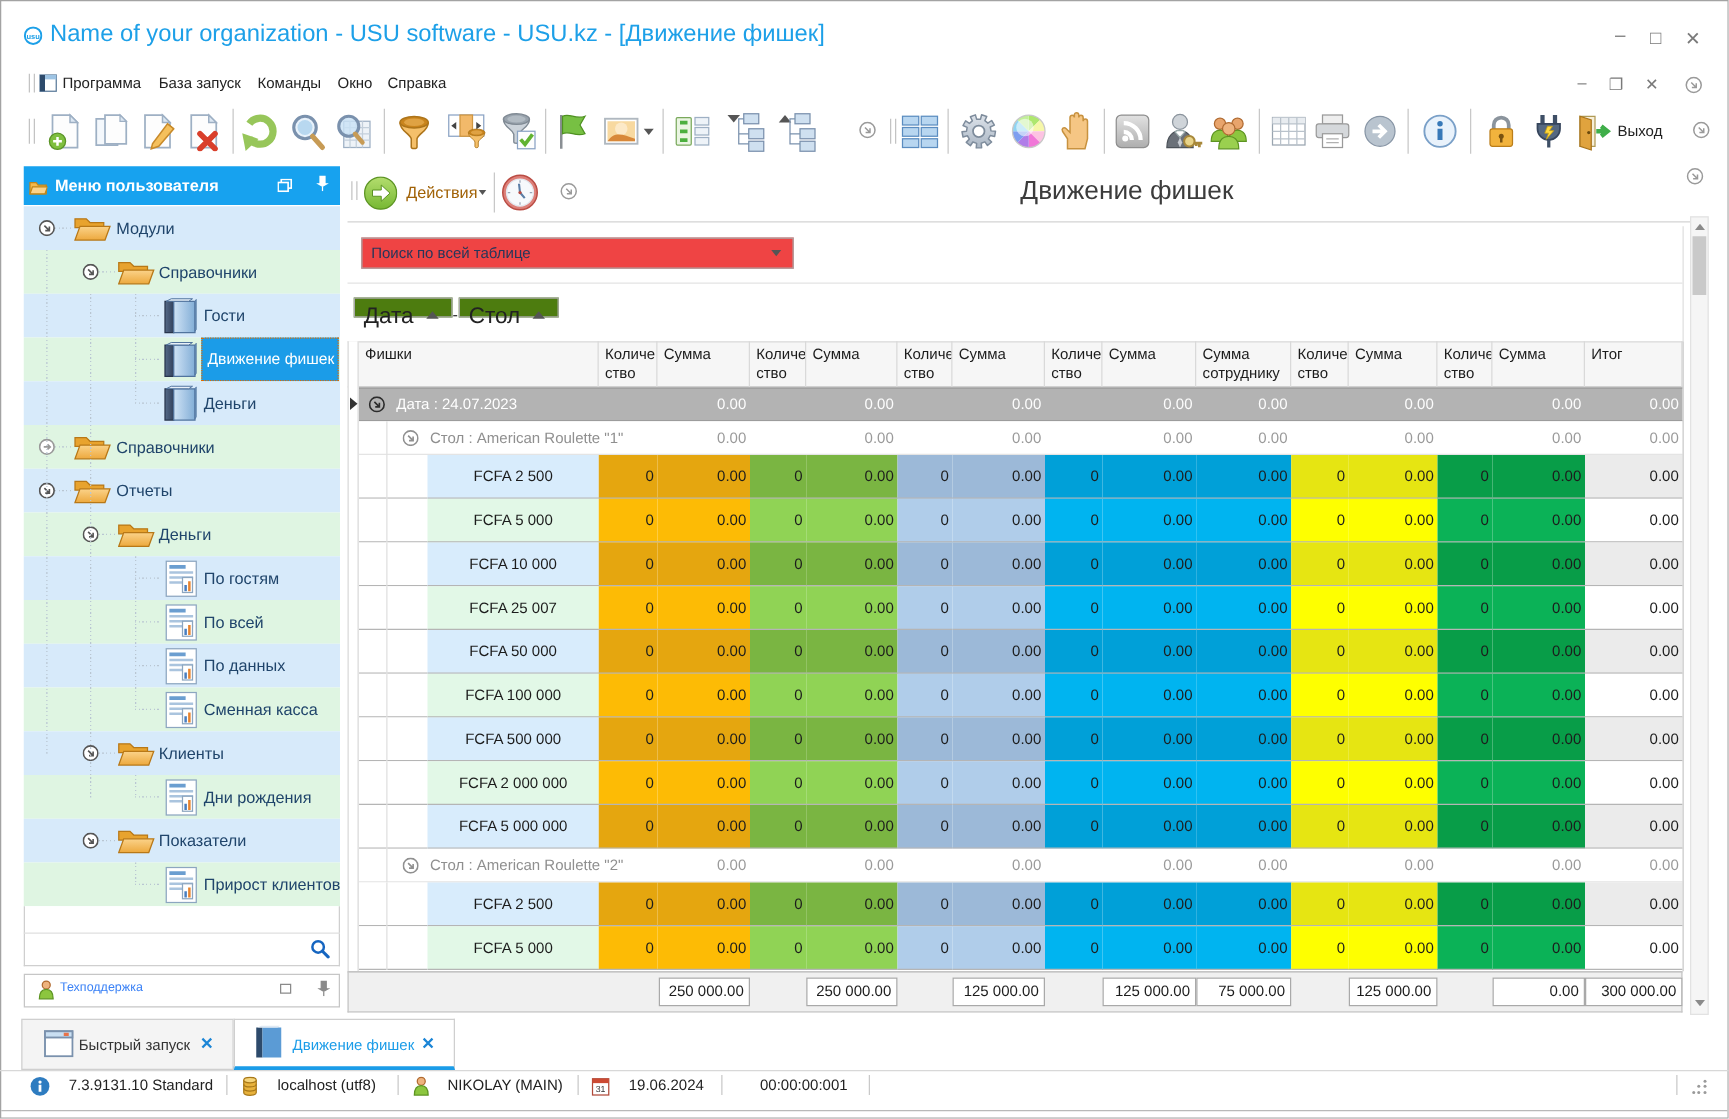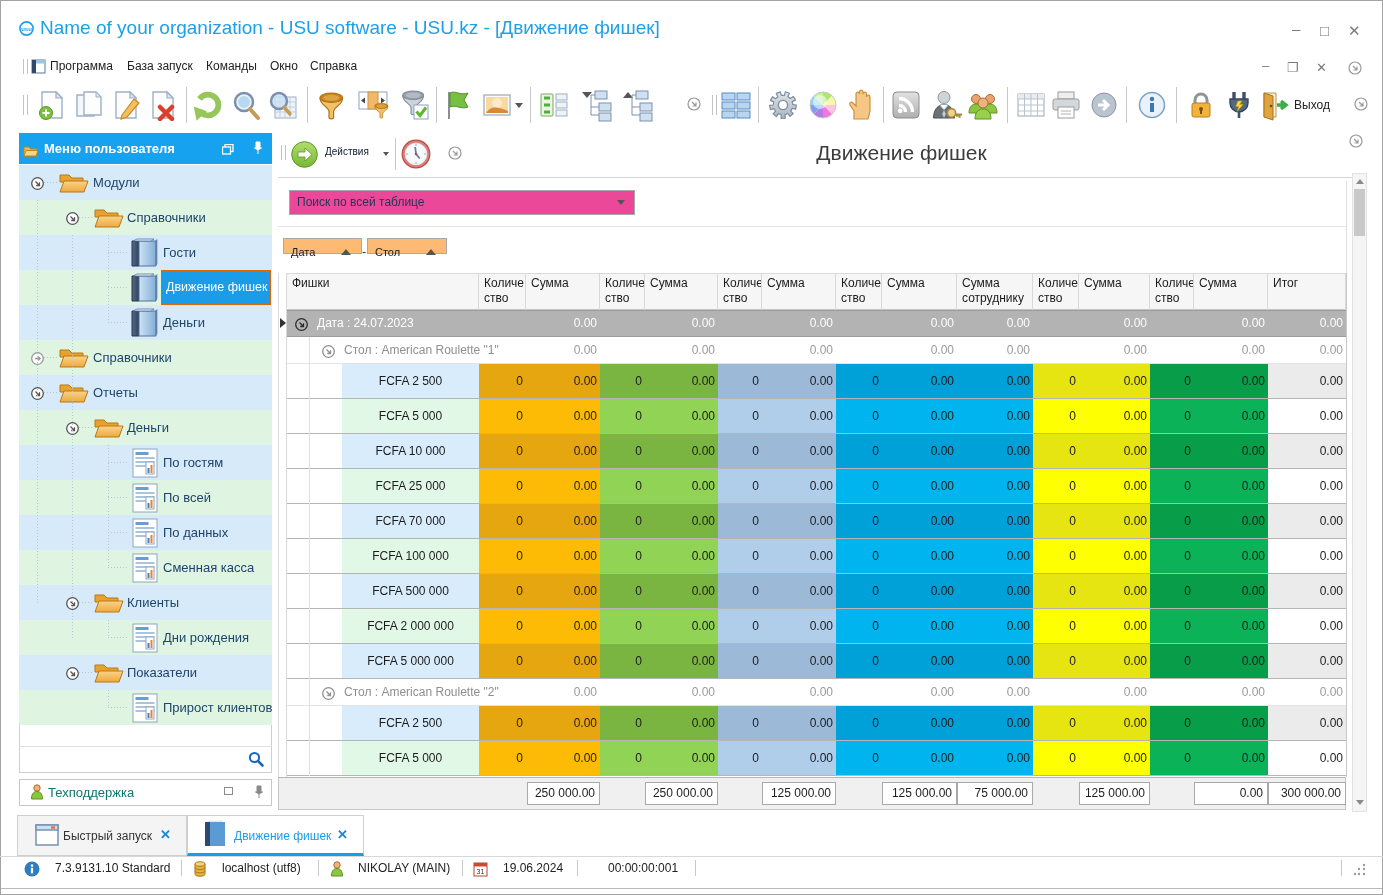--- a/index.html
+++ b/index.html
@@ -16,23 +16,23 @@
 .sep{width:1px;background:#c8c8c8;}
 .grip{width:5px;border-left:1px solid #c3c3c3;border-right:1px solid #c3c3c3;}
 .lphead{left:19px;top:133px;width:253px;height:31px;background:#17a2ef;color:#fff;
         font-size:13px;font-weight:bold;line-height:31px;}
 .trow{left:19px;width:253px;height:35px;font-size:13px;color:#20456b;}
 .rowb{background:#d7eafa;}
 .rowg{background:#dff5e2;}
 .sel{background:#1b9ce8;color:#fff;border:1px dotted #e06a00;line-height:33px;font-size:12.5px !important;}
 .tsup{left:19px;top:779px;width:253px;height:27px;border:1px solid #c6c6c6;background:#fff;}
 
-.combo{left:289px;top:190px;width:346px;height:25px;border:1px solid #a8a8a8;background:#ec4899;
+.combo{left:289px;top:190px;width:346px;height:25px;border:1px solid #a8a8a8;background:#ef4444;
        font-size:12px;color:#26365a;line-height:23px;padding-left:7px;}
-.gbtn{top:238px;height:16px;border:1px solid #a9a9a9;background:#fdba74;font-size:11px;
+.gbtn{top:238px;height:16px;border:1px solid #a9a9a9;background:#4d7c0f;font-size:18px;
       color:#222;line-height:26px;padding-left:7px;}
 .tri-up{width:0;height:0;border-left:5px solid transparent;border-right:5px solid transparent;
         border-bottom:6px solid #555;}
 .tri-dn{width:0;height:0;border-left:4px solid transparent;border-right:4px solid transparent;
         border-top:5px solid #555;}
 
 .fbox{top:782px;height:23px;border:1px solid #a9a9a9;background:#fff;font-size:12px;
       color:#1c1c1c;text-align:right;padding:3px 4px 0 0;}
 
 .tab1{left:17px;top:815px;width:170px;height:41px;border:1px solid #cfcfcf;background:#f4f4f4;}
@@ -563,37 +563,37 @@
 <div class="abs" style="left:19px;top:746px;width:253px;height:27px;border-top:1px solid #e0e0e0;border-bottom:1px solid #cfcfcf"></div>
 <div class="abs" style="left:248px;top:751px;"><svg width="16" height="16" viewBox="0 0 16 16">
       <circle cx="6.5" cy="6.5" r="4.6" fill="none" stroke="#1565c0" stroke-width="2"></circle>
       <path d="M10 10 L14.5 14.5" stroke="#1565c0" stroke-width="2.5" stroke-linecap="round"></path>
     </svg></div>
 <div class="abs tsup"></div>
 <div class="abs" style="left:30px;top:784px;"><svg width="14" height="16" viewBox="0 0 14 16">
       <circle cx="7" cy="4" r="3.2" fill="#eeb37e" stroke="#b06a30"></circle>
       <path d="M1.5 15 c0 -6 3 -7.5 5.5 -7.5 s5.5 1.5 5.5 7.5 z" fill="#8cc63f" stroke="#5d9422"></path>
     </svg></div>
-<div class="abs" style="left:48px;top:785px;font-size:13px;color:#0f766e">Техподдержка</div>
+<div class="abs" style="left:48px;top:785px;font-size:10px;color:#3b82f6">Техподдержка</div>
 <div class="abs" style="left:224px;top:787px;width:9px;height:8px;border:1.3px solid #8a8a8a"></div>
 <div class="abs" style="left:254px;top:784px"><svg width="10" height="13" viewBox="0 0 10 13">
       <path d="M3 1 h4 v6 h1.5 l-3.5 2 -3.5 -2 H3 z M5 9 v4" fill="#8a8a8a" stroke="#8a8a8a"></path>
     </svg></div>
 <div class="abs grip" style="left:281px;top:145px;height:15px"></div>
 <div class="abs" style="left:291px;top:141px;"><svg width="27" height="27" viewBox="0 0 27 27">
       <defs>
         <linearGradient id="ag" x1="0" y1="0" x2="0" y2="1">
           <stop offset="0" stop-color="#b3dd6e"></stop>
           <stop offset="1" stop-color="#77b833"></stop>
         </linearGradient>
       </defs>
       <circle cx="13.5" cy="13.5" r="12.8" fill="url(#ag)" stroke="#5c9423"></circle>
       <path d="M7 11 h7 v-4 l7 6.5 -7 6.5 v-4 h-7 z" fill="#fff" stroke="#5c9423" stroke-width=".8"></path>
     </svg></div>
-<div class="abs" style="left:325px;top:146px;font-size:10px;color:#0f172a">Действия</div>
+<div class="abs" style="left:325px;top:146px;font-size:13px;color:#a16207">Действия</div>
 <div class="abs tri-dn" style="left:383px;top:152px;border-left-width:3.5px;border-right-width:3.5px;border-top-width:4px"></div>
 <div class="abs sep" style="left:395px;top:138px;height:32px"></div>
 <div class="abs" style="left:401px;top:139px;"><svg width="30" height="30" viewBox="0 0 30 30">
       <circle cx="15" cy="15" r="13.8" fill="#dd7f78" stroke="#b94c44" stroke-width="1.2"></circle>
       <circle cx="15" cy="15" r="10.8" fill="#f7f9fc" stroke="#e3e7ee"></circle>
       <g stroke="#9aa7b8" stroke-width="1">
         <path d="M15 5.2 v2 M15 22.8 v2 M5.2 15 h2 M22.8 15 h2"></path>
       </g>
       <path d="M15 15 L14.2 8 M15 15 L18.8 19.5" stroke="#5b7ea6" stroke-width="1.7"></path>
       <circle cx="15" cy="15" r="1.3" fill="#b94c44"></circle>
@@ -707,38 +707,38 @@
 <div class="abs" style="left:836px;top:434px;width:46px;height:35px;background:#00a0d8;font-size:12px;color:#1c1c1c;line-height:35px;border-bottom:1px solid #b5b5b5;text-align:right;padding-right:3px;">0</div>
 <div class="abs" style="left:882px;top:434px;width:75px;height:35px;background:#00a0d8;font-size:12px;color:#1c1c1c;line-height:35px;border-bottom:1px solid #b5b5b5;text-align:right;padding-right:3px;">0.00</div>
 <div class="abs" style="left:957px;top:434px;width:76px;height:35px;background:#00a0d8;font-size:12px;color:#1c1c1c;line-height:35px;border-bottom:1px solid #b5b5b5;text-align:right;padding-right:3px;">0.00</div>
 <div class="abs" style="left:1033px;top:434px;width:46px;height:35px;background:#e6e512;font-size:12px;color:#1c1c1c;line-height:35px;border-bottom:1px solid #b5b5b5;text-align:right;padding-right:3px;">0</div>
 <div class="abs" style="left:1079px;top:434px;width:71px;height:35px;background:#e6e512;font-size:12px;color:#1c1c1c;line-height:35px;border-bottom:1px solid #b5b5b5;text-align:right;padding-right:3px;">0.00</div>
 <div class="abs" style="left:1150px;top:434px;width:44px;height:35px;background:#089d48;font-size:12px;color:#1c1c1c;line-height:35px;border-bottom:1px solid #b5b5b5;text-align:right;padding-right:3px;">0</div>
 <div class="abs" style="left:1194px;top:434px;width:74px;height:35px;background:#089d48;font-size:12px;color:#1c1c1c;line-height:35px;border-bottom:1px solid #b5b5b5;text-align:right;padding-right:3px;">0.00</div>
 <div class="abs" style="left:1268px;top:434px;width:78px;height:35px;background:#ebebeb;font-size:12px;color:#1c1c1c;line-height:35px;border-bottom:1px solid #b5b5b5;text-align:right;padding-right:3px;">0.00</div>
 <div class="abs" style="left:287px;top:469px;width:55px;height:35px;background:#fff;border-bottom:1px solid #b5b5b5"></div>
 <div class="abs" style="left:309px;top:469px;width:1px;height:35px;background:#e0e0e0"></div>
-<div class="abs" style="left:342px;top:469px;width:137px;height:35px;background:#e2f8e7;font-size:12px;color:#1c1c1c;line-height:35px;border-bottom:1px solid #b5b5b5;text-align:center;">FCFA 25 000</div>
+<div class="abs" style="left:342px;top:469px;width:137px;height:35px;background:#e2f8e7;font-size:12px;color:#1c1c1c;line-height:35px;border-bottom:1px solid #b5b5b5;text-align:center;">FCFA 25 007</div>
 <div class="abs" style="left:479px;top:469px;width:47px;height:35px;background:#fdbb05;font-size:12px;color:#1c1c1c;line-height:35px;border-bottom:1px solid #b5b5b5;text-align:right;padding-right:3px;">0</div>
 <div class="abs" style="left:526px;top:469px;width:74px;height:35px;background:#fdbb05;font-size:12px;color:#1c1c1c;line-height:35px;border-bottom:1px solid #b5b5b5;text-align:right;padding-right:3px;">0.00</div>
 <div class="abs" style="left:600px;top:469px;width:45px;height:35px;background:#90d355;font-size:12px;color:#1c1c1c;line-height:35px;border-bottom:1px solid #b5b5b5;text-align:right;padding-right:3px;">0</div>
 <div class="abs" style="left:645px;top:469px;width:73px;height:35px;background:#90d355;font-size:12px;color:#1c1c1c;line-height:35px;border-bottom:1px solid #b5b5b5;text-align:right;padding-right:3px;">0.00</div>
 <div class="abs" style="left:718px;top:469px;width:44px;height:35px;background:#b0cdea;font-size:12px;color:#1c1c1c;line-height:35px;border-bottom:1px solid #b5b5b5;text-align:right;padding-right:3px;">0</div>
 <div class="abs" style="left:762px;top:469px;width:74px;height:35px;background:#b0cdea;font-size:12px;color:#1c1c1c;line-height:35px;border-bottom:1px solid #b5b5b5;text-align:right;padding-right:3px;">0.00</div>
 <div class="abs" style="left:836px;top:469px;width:46px;height:35px;background:#00b4f0;font-size:12px;color:#1c1c1c;line-height:35px;border-bottom:1px solid #b5b5b5;text-align:right;padding-right:3px;">0</div>
 <div class="abs" style="left:882px;top:469px;width:75px;height:35px;background:#00b4f0;font-size:12px;color:#1c1c1c;line-height:35px;border-bottom:1px solid #b5b5b5;text-align:right;padding-right:3px;">0.00</div>
 <div class="abs" style="left:957px;top:469px;width:76px;height:35px;background:#00b4f0;font-size:12px;color:#1c1c1c;line-height:35px;border-bottom:1px solid #b5b5b5;text-align:right;padding-right:3px;">0.00</div>
 <div class="abs" style="left:1033px;top:469px;width:46px;height:35px;background:#feff00;font-size:12px;color:#1c1c1c;line-height:35px;border-bottom:1px solid #b5b5b5;text-align:right;padding-right:3px;">0</div>
 <div class="abs" style="left:1079px;top:469px;width:71px;height:35px;background:#feff00;font-size:12px;color:#1c1c1c;line-height:35px;border-bottom:1px solid #b5b5b5;text-align:right;padding-right:3px;">0.00</div>
 <div class="abs" style="left:1150px;top:469px;width:44px;height:35px;background:#0bb257;font-size:12px;color:#1c1c1c;line-height:35px;border-bottom:1px solid #b5b5b5;text-align:right;padding-right:3px;">0</div>
 <div class="abs" style="left:1194px;top:469px;width:74px;height:35px;background:#0bb257;font-size:12px;color:#1c1c1c;line-height:35px;border-bottom:1px solid #b5b5b5;text-align:right;padding-right:3px;">0.00</div>
 <div class="abs" style="left:1268px;top:469px;width:78px;height:35px;background:#ffffff;font-size:12px;color:#1c1c1c;line-height:35px;border-bottom:1px solid #b5b5b5;text-align:right;padding-right:3px;">0.00</div>
 <div class="abs" style="left:287px;top:504px;width:55px;height:35px;background:#fff;border-bottom:1px solid #b5b5b5"></div>
 <div class="abs" style="left:309px;top:504px;width:1px;height:35px;background:#e0e0e0"></div>
-<div class="abs" style="left:342px;top:504px;width:137px;height:35px;background:#d8ecfc;font-size:12px;color:#1c1c1c;line-height:35px;border-bottom:1px solid #b5b5b5;text-align:center;">FCFA 70 000</div>
+<div class="abs" style="left:342px;top:504px;width:137px;height:35px;background:#d8ecfc;font-size:12px;color:#1c1c1c;line-height:35px;border-bottom:1px solid #b5b5b5;text-align:center;">FCFA 50 000</div>
 <div class="abs" style="left:479px;top:504px;width:47px;height:35px;background:#e5a60f;font-size:12px;color:#1c1c1c;line-height:35px;border-bottom:1px solid #b5b5b5;text-align:right;padding-right:3px;">0</div>
 <div class="abs" style="left:526px;top:504px;width:74px;height:35px;background:#e5a60f;font-size:12px;color:#1c1c1c;line-height:35px;border-bottom:1px solid #b5b5b5;text-align:right;padding-right:3px;">0.00</div>
 <div class="abs" style="left:600px;top:504px;width:45px;height:35px;background:#7ab542;font-size:12px;color:#1c1c1c;line-height:35px;border-bottom:1px solid #b5b5b5;text-align:right;padding-right:3px;">0</div>
 <div class="abs" style="left:645px;top:504px;width:73px;height:35px;background:#7ab542;font-size:12px;color:#1c1c1c;line-height:35px;border-bottom:1px solid #b5b5b5;text-align:right;padding-right:3px;">0.00</div>
 <div class="abs" style="left:718px;top:504px;width:44px;height:35px;background:#9cb9d8;font-size:12px;color:#1c1c1c;line-height:35px;border-bottom:1px solid #b5b5b5;text-align:right;padding-right:3px;">0</div>
 <div class="abs" style="left:762px;top:504px;width:74px;height:35px;background:#9cb9d8;font-size:12px;color:#1c1c1c;line-height:35px;border-bottom:1px solid #b5b5b5;text-align:right;padding-right:3px;">0.00</div>
 <div class="abs" style="left:836px;top:504px;width:46px;height:35px;background:#00a0d8;font-size:12px;color:#1c1c1c;line-height:35px;border-bottom:1px solid #b5b5b5;text-align:right;padding-right:3px;">0</div>
 <div class="abs" style="left:882px;top:504px;width:75px;height:35px;background:#00a0d8;font-size:12px;color:#1c1c1c;line-height:35px;border-bottom:1px solid #b5b5b5;text-align:right;padding-right:3px;">0.00</div>
 <div class="abs" style="left:957px;top:504px;width:76px;height:35px;background:#00a0d8;font-size:12px;color:#1c1c1c;line-height:35px;border-bottom:1px solid #b5b5b5;text-align:right;padding-right:3px;">0.00</div>
 <div class="abs" style="left:1033px;top:504px;width:46px;height:35px;background:#e6e512;font-size:12px;color:#1c1c1c;line-height:35px;border-bottom:1px solid #b5b5b5;text-align:right;padding-right:3px;">0</div>

